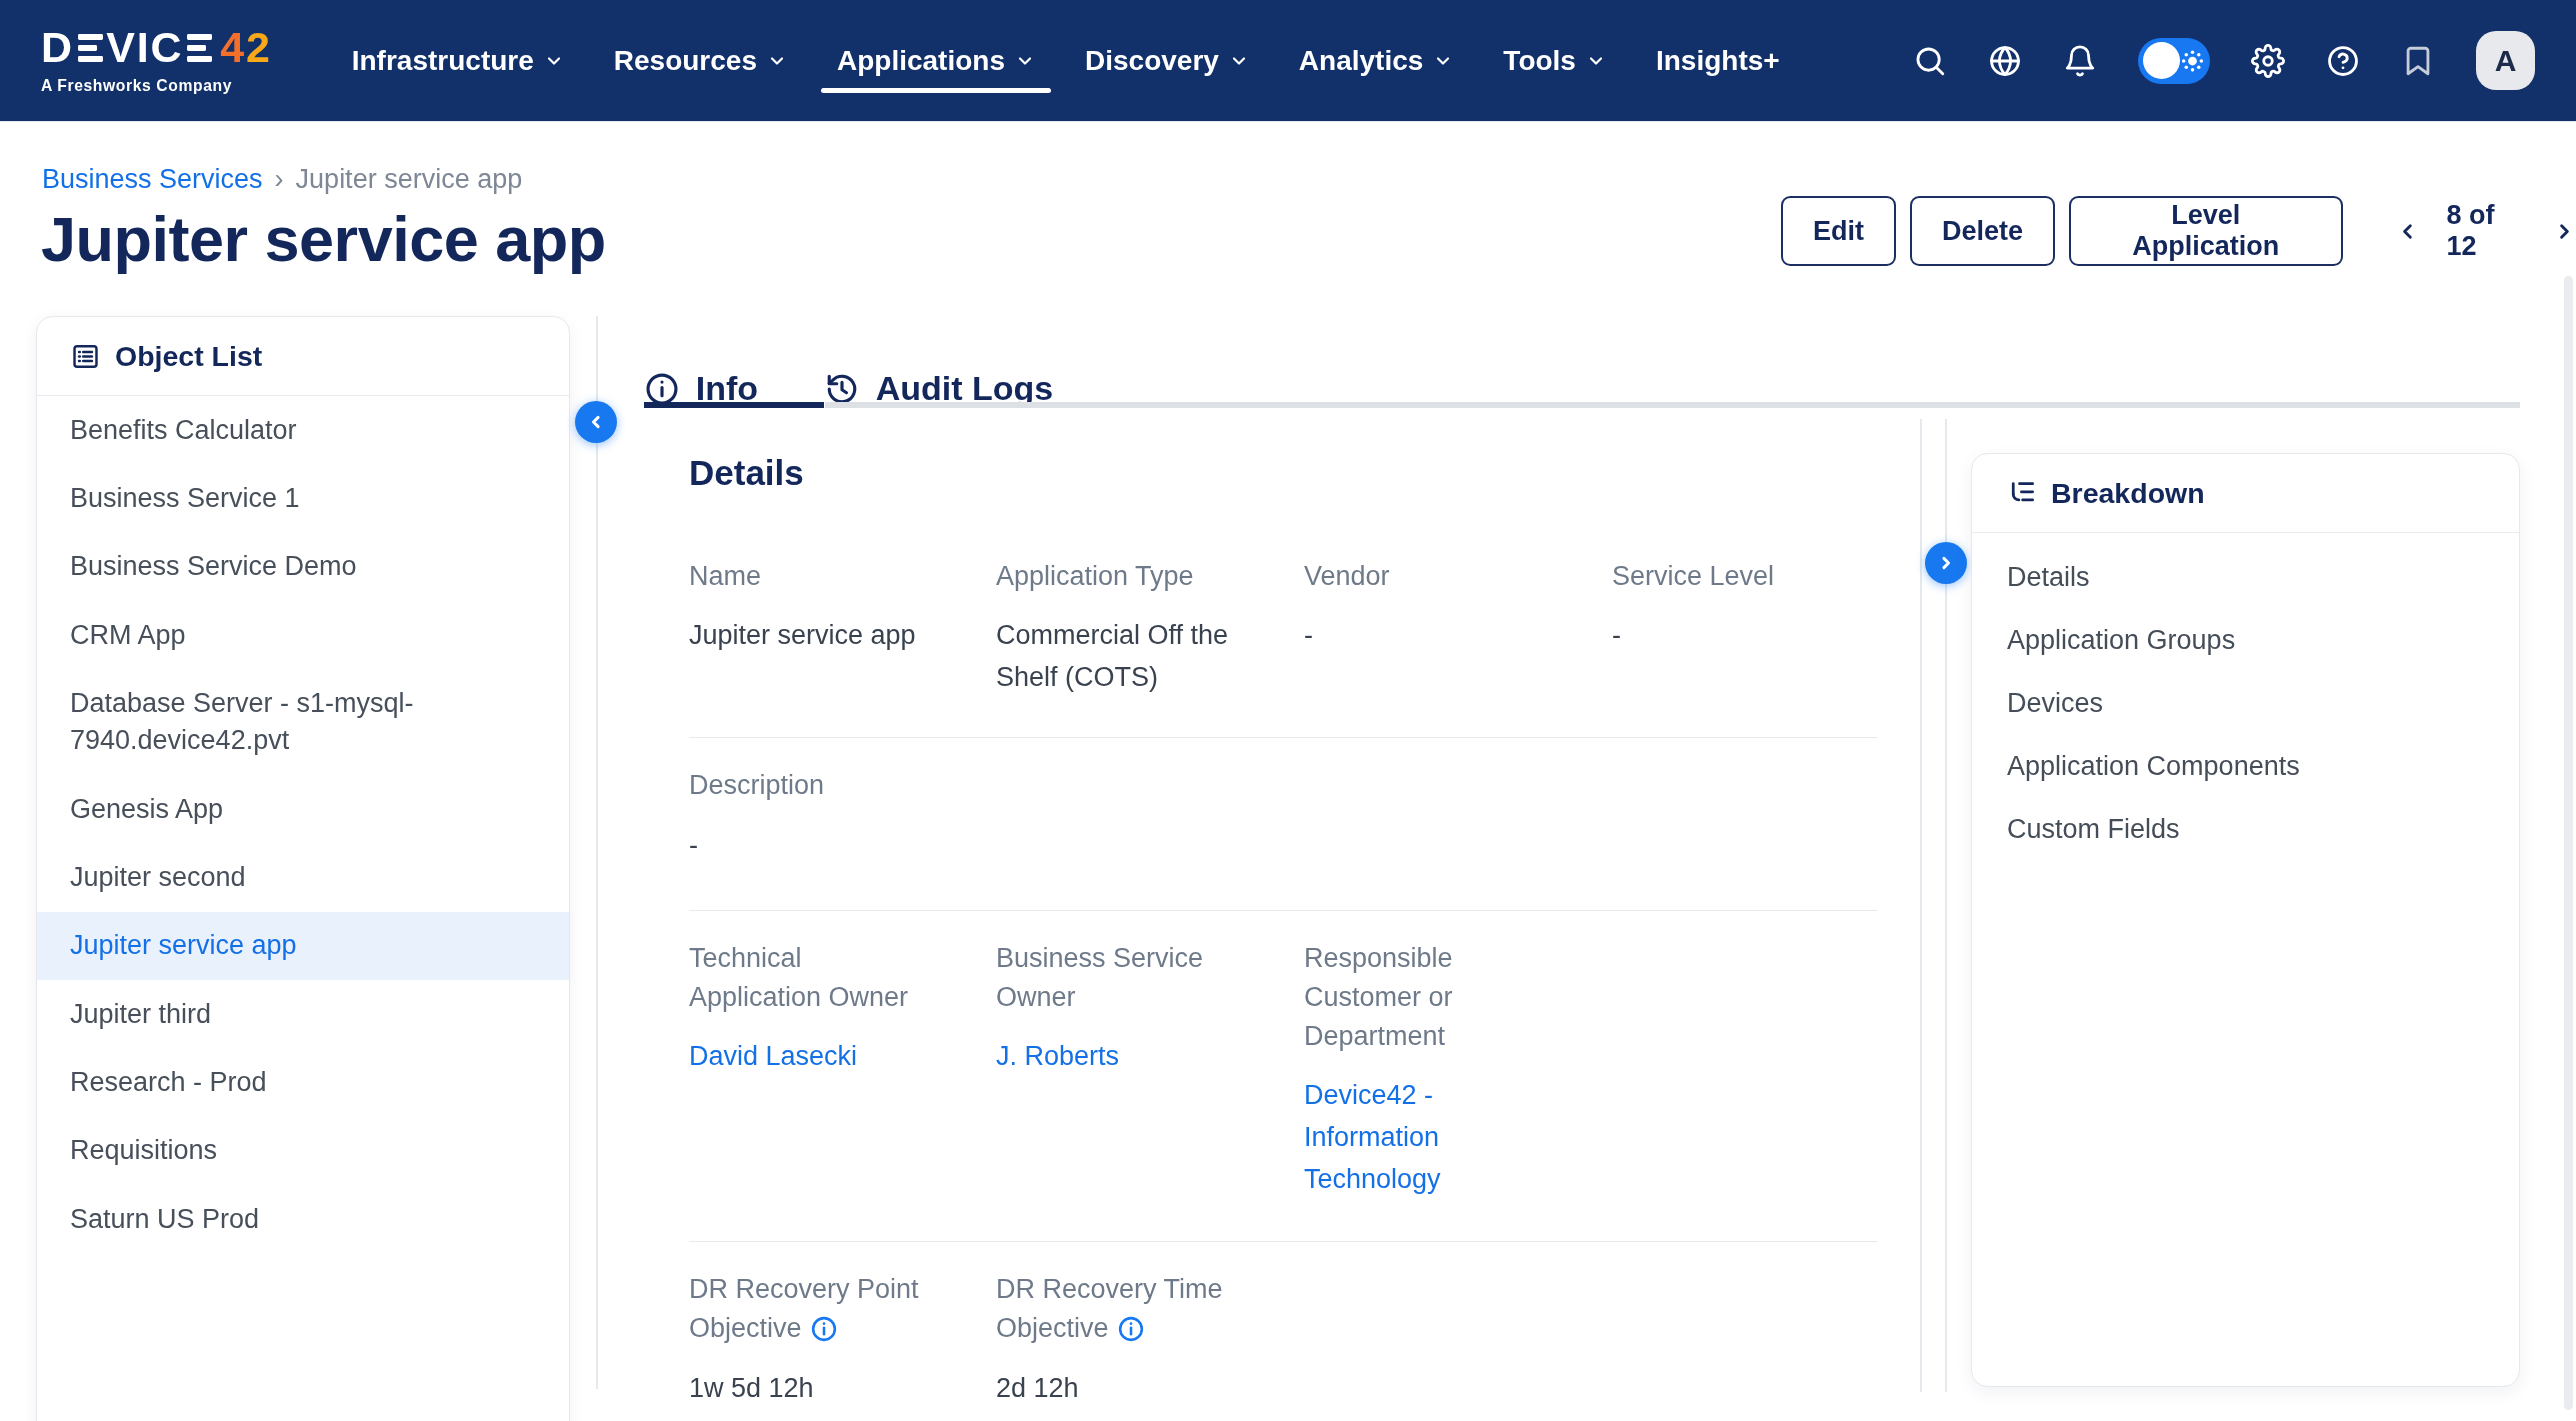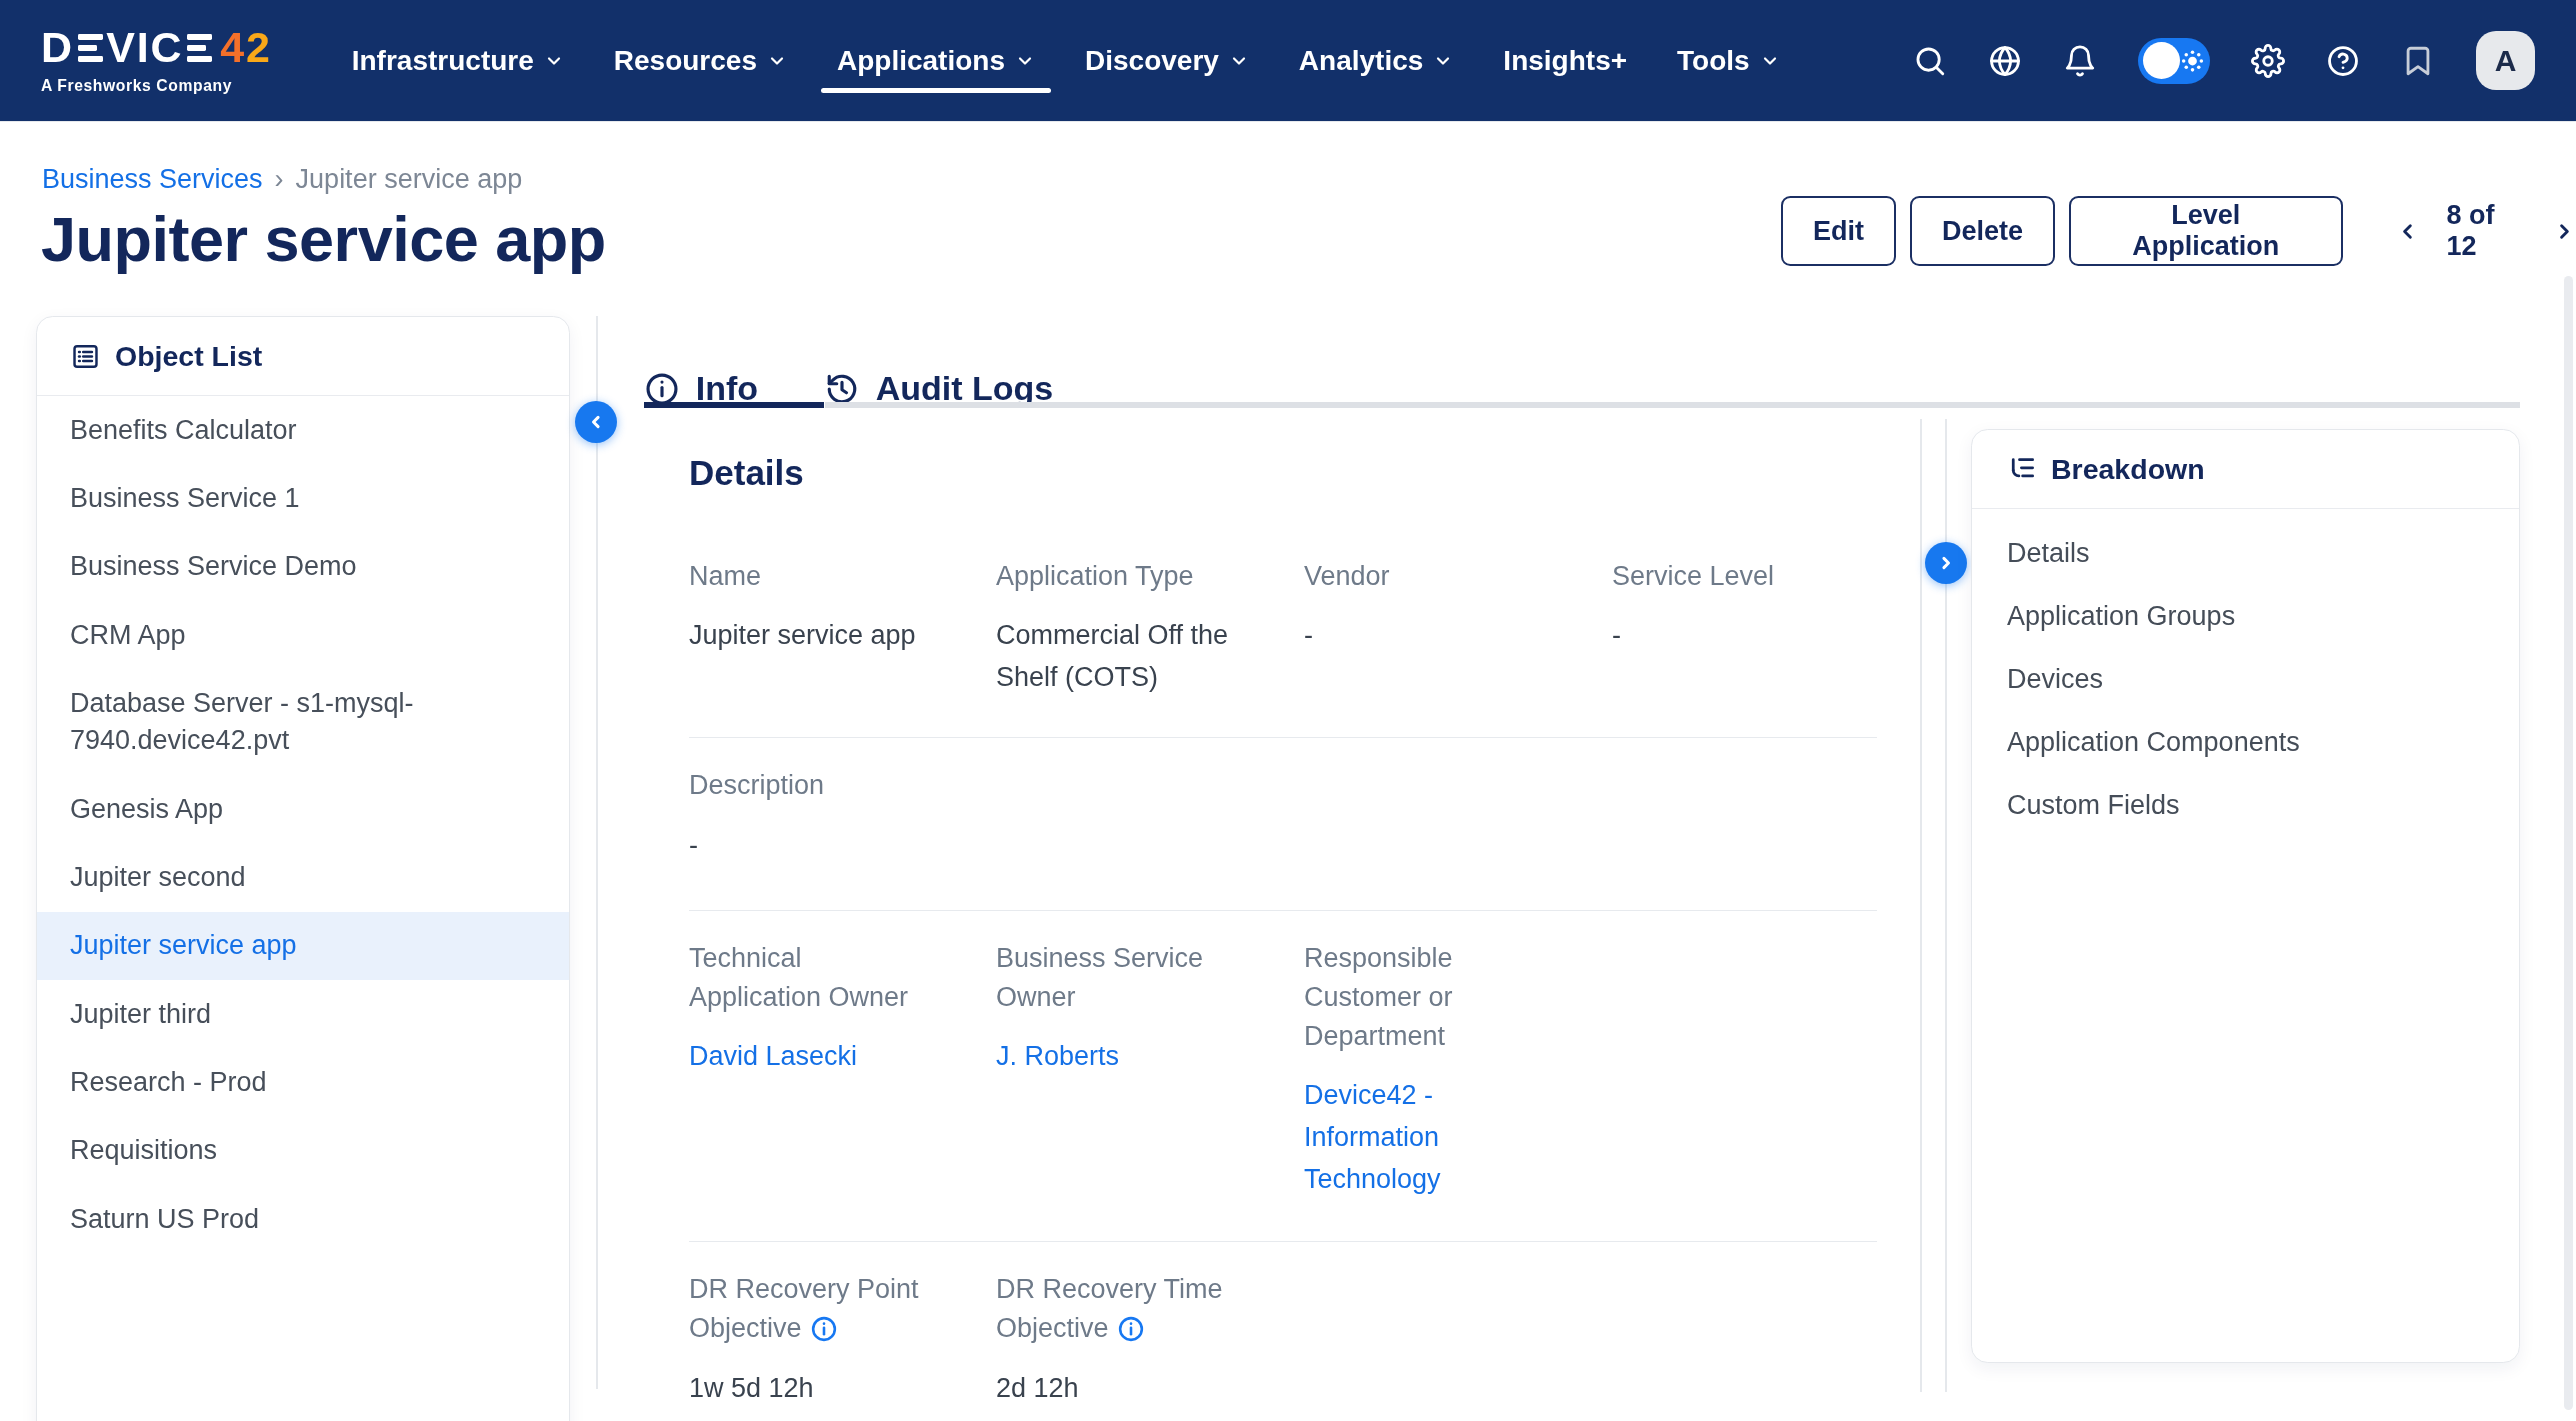--- a/index.html
+++ b/index.html
@@ -91,21 +91,21 @@
   .frow4 { padding:28px 0 41px; }
   .lbl { font-size:27px; color:#6e7a89; line-height:39px; }
   .val { font-size:27px; color:#39424e; line-height:42px; margin-top:18.4px; }
   .val.link { color:#1470e6; cursor:pointer; }
   .vw280 { max-width:258px; } .vw180 { max-width:166px; }
   .lw250 { max-width:230px; } .lw240 { max-width:221px; } .lw180 { max-width:166px; }
   .ii { display:inline-block; width:28px; height:28px; vertical-align:-5.5px; margin-left:8.3px;
         stroke:#1778f2; stroke-width:2.2; fill:none; stroke-linecap:round; cursor:pointer; }
 
   
-  .breakdown { position:absolute; left:1971px; top:429px; width:549px; height:934px; background:#fff;
+  .breakdown { position:absolute; left:1971px; top:453px; width:549px; height:934px; background:#fff;
                border:1.8px solid #e5e8ec; border-radius:16.6px; box-shadow:0 5.5px 16.6px rgba(25,39,86,.06); }
   .bd-head { display:flex; align-items:center; gap:14px; height:79px; padding:0 35px;
              border-bottom:1.8px solid #e9ebef; color:#13275b; font-size:28.5px; font-weight:bold; }
   .bd-head svg { width:30px; height:30px; stroke:#13275b; stroke-width:2.2; fill:none; stroke-linecap:round; }
   .bd-list { padding:13px 0; }
   .bd-item { padding:13px 35px; font-size:27px; color:#454d58; line-height:37px; cursor:pointer; }
 
   
   .scrollbar { position:absolute; right:2.8px; top:276px; width:9.2px; height:1134px; background:#e9ebef; border-radius:5.5px; }
 </style>
@@ -160,27 +160,27 @@
             <polyline points="6 9 12 15 18 9"></polyline>
           </svg>
       </div>
       <div class="nav-item">
         <span>Analytics</span>
         <svg viewBox="0 0 24 24">
             <polyline points="6 9 12 15 18 9"></polyline>
           </svg>
       </div>
       <div class="nav-item">
+        <span>Tools</span>
+        <svg viewBox="0 0 24 24">
+            <polyline points="6 9 12 15 18 9"></polyline>
+          </svg>
+      </div>
+      <div class="nav-item">
         <span>Insights+</span>
-      </div>
-      <div class="nav-item">
-        <span>Tools</span>
-        <svg viewBox="0 0 24 24">
-            <polyline points="6 9 12 15 18 9"></polyline>
-          </svg>
       </div>
     </div>
 
     <div class="header-right">
       <div class="hicon">
         <svg viewBox="0 0 24 24">
             <circle cx="11" cy="11" r="7.5"></circle>
             <line x1="16.4" y1="16.4" x2="21" y2="21"></line>
           </svg>
       </div>

